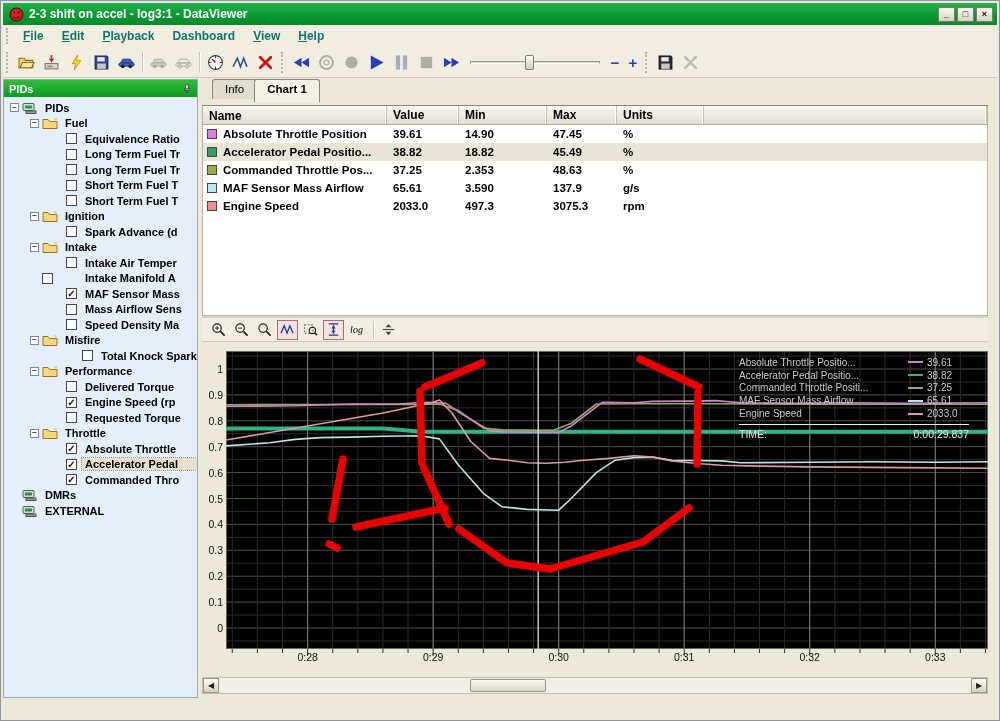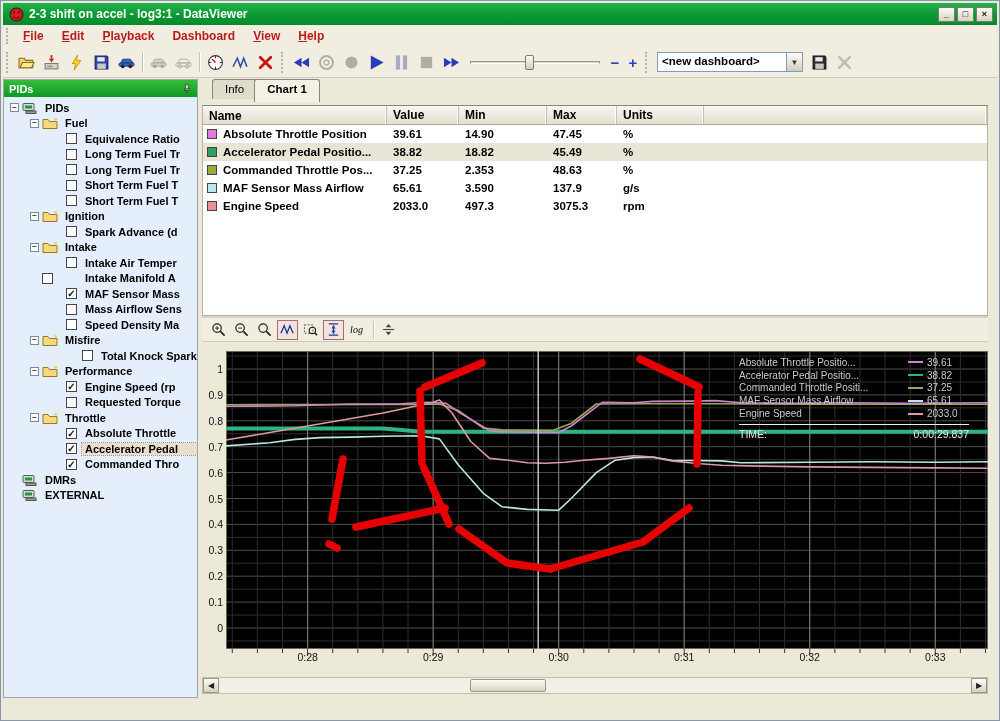--- a/index.html
+++ b/index.html
@@ -11,21 +11,21 @@
   .titlebar { position:absolute; top:2px; left:2px; right:2px; height:22px;
     background:linear-gradient(#23b24b,#0a9733 60%,#068a2c); display:flex; align-items:center;
     color:#fff; font-weight:bold; font-size:12px; padding:0 4px; }
   .titlebar .appicon { width:15px; height:15px; margin:0 5px 0 2px; }
   .win-btns { margin-left:auto; display:flex; gap:2px; }
   .win-btn { width:17px; height:15px; background:linear-gradient(#fdfbf4,#d6d2c2); border:1px solid #7d7a6e;
     font-size:9px; font-weight:bold; color:#111; display:flex; align-items:center; justify-content:center; line-height:1; }
 
   
   .menubar { position:absolute; top:24px; left:2px; right:2px; height:22px; background:#f1eee1;
-    display:flex; align-items:center; font-size:12px; font-weight:bold; color:#b91c1c; }
+    display:flex; align-items:center; font-size:12px; font-weight:bold; color:#0f766e; }
   .grip { width:5px; height:70%; margin:0 3px; border-left:2px dotted #b7b3a2; }
   .menu-item { padding:2px 9px; }
   .menu-item .u { text-decoration:underline; }
 
   
   .toolbar { position:absolute; top:46px; left:2px; right:2px; height:31px; background:#f1eee1;
     border-bottom:1px solid #cfcabb; display:flex; align-items:center; }
   .tbtn { width:23px; height:22px; display:flex; align-items:center; justify-content:center; margin:0 1px; }
   .tbtn svg { width:17px; height:17px; }
   .tsep { width:1px; height:20px; background:#c9c4b2; margin:0 3px; box-shadow:1px 0 0 #fff; }
@@ -291,24 +291,20 @@
           </span>
         </span>
       </span>
     <div class="slider">
       <div class="track"></div>
       <div class="thumb"></div>
     </div>
     <span class="pm">−</span>
     <span class="pm">+</span>
     <span class="grip"></span>
-    <div class="dd">
-      <span class="dd-text">&lt;new dashboard&gt;</span>
-      <span class="dd-arrow">▼</span>
-    </div>
     <span id="tb-dashboard" style="display:flex;">
         <span class="tbtn">
           <span style="display: flex;">
             <svg viewBox="0 0 16 16" style="width: 17px; height: 17px;">
               <path d="M2 2h11l1 1v11H2z" fill="#2d2d2d" stroke="#111"></path>
               <rect x="4" y="3" width="7" height="4" fill="#e8e8e8"></rect>
               <rect x="4" y="9" width="8" height="5" fill="#c8c8c8"></rect>
             </svg>
           </span>
         </span>
@@ -435,20 +431,24 @@
         </div>
         <div class="trow" style="padding-left: 26px;">
           <span class="expander">−</span>
           <span class="ticon">
             <svg viewBox="0 0 16 12">
               <path d="M1 2.5h5l1.5 2H15v7H1z" fill="#f7d97c" stroke="#97762a"></path>
               <path d="M12.5 1l.9 1.8M15 1.8l-1.5 1.2" stroke="#e0bc00"></path>
             </svg>
           </span>
           <span class="tlabel">Performance</span>
+        </div>
+        <div class="trow" style="padding-left: 62px;">
+          <span class="cbox"></span>
+          <span class="tlabel">Delivered Torque</span>
         </div>
         <div class="trow" style="padding-left: 62px;">
           <span class="cbox">✓</span>
           <span class="tlabel">Engine Speed (rp</span>
         </div>
         <div class="trow" style="padding-left: 62px;">
           <span class="cbox"></span>
           <span class="tlabel">Requested Torque</span>
         </div>
         <div class="trow" style="padding-left: 26px;">

